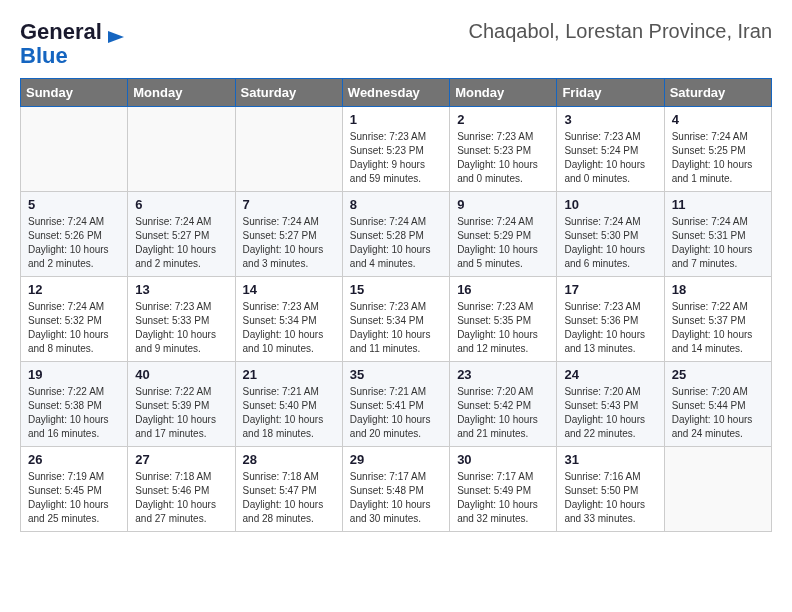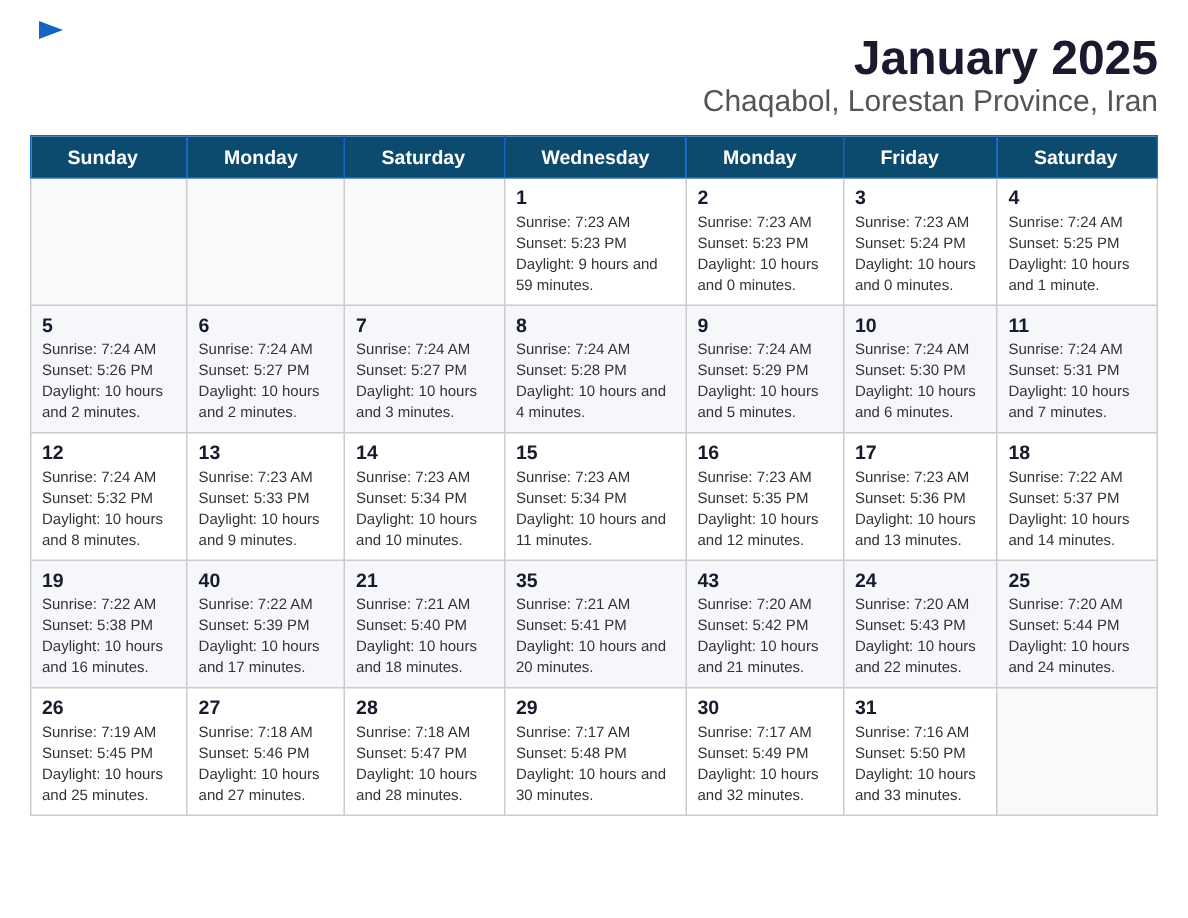--- a/index.html
+++ b/index.html
@@ -40,24 +40,24 @@
     }
     .location {
       font-size: 20px;
       color: #555;
     }
     .calendar {
       width: 100%;
       border-collapse: collapse;
     }
     .calendar th {
-      background-color: #0c4a6e;
+      background-color: #737373;
       color: #fff;
       text-align: left;
-      padding: 6px 24px;
+      padding: 6px 5px;
       font-size: 13px;
       border: 1px solid #1565c0;
     }
     .calendar td {
       vertical-align: top;
       border: 1px solid #ccc;
       padding: 5px 7px;
       width: calc(100% / 7);
       min-height: 80px;
       background: #fff;
@@ -81,29 +81,31 @@
     .empty-cell {
       background: #f9f9f9 !important;
     }
   </style>
 </head>
 <body>
 
 <div class="header-section">
   <div class="logo">
     <div style="display:flex; align-items:center;">
+      <span class="logo-text">
+        <span>General</span><br><span class="blue">Blue</span>
+      </span>
       <div style="margin-left:4px; margin-top:-10px;">
         <svg width="20" height="20" viewBox="0 0 20 20">
           <polygon points="2,4 18,10 2,16" fill="#1565c0"></polygon>
         </svg>
       </div>
     </div>
   </div>
   <div class="title-section">
-    <div class="month-year">January 2025</div>
     <div class="location">Chaqabol, Lorestan Province, Iran</div>
   </div>
 </div>
 
 <table class="calendar">
   <thead>
     <tr id="weekday-header">
     <th>Sunday</th>
         <th>Monday</th>
         <th>Saturday</th>
@@ -206,21 +208,21 @@
         </td>
         <td>
           <div class="day-number">21</div>
           <div class="day-info">Sunrise: 7:21 AM<br>Sunset: 5:40 PM<br>Daylight: 10 hours and 18 minutes.</div>
         </td>
         <td>
           <div class="day-number">35</div>
           <div class="day-info">Sunrise: 7:21 AM<br>Sunset: 5:41 PM<br>Daylight: 10 hours and 20 minutes.</div>
         </td>
         <td>
-          <div class="day-number">43</div>
+          <div class="day-number">23</div>
           <div class="day-info">Sunrise: 7:20 AM<br>Sunset: 5:42 PM<br>Daylight: 10 hours and 21 minutes.</div>
         </td>
         <td>
           <div class="day-number">24</div>
           <div class="day-info">Sunrise: 7:20 AM<br>Sunset: 5:43 PM<br>Daylight: 10 hours and 22 minutes.</div>
         </td>
         <td>
           <div class="day-number">25</div>
           <div class="day-info">Sunrise: 7:20 AM<br>Sunset: 5:44 PM<br>Daylight: 10 hours and 24 minutes.</div>
         </td>

